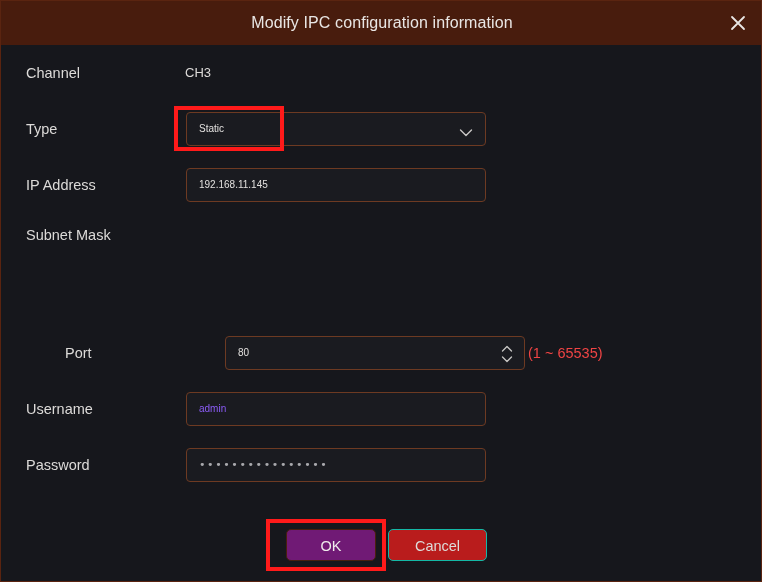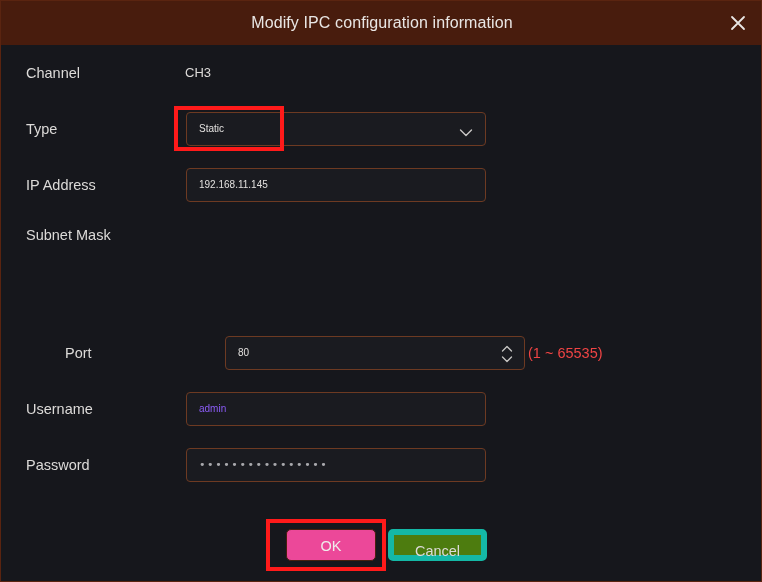--- a/index.html
+++ b/index.html
@@ -166,31 +166,31 @@
     font-size: 14.5px;
     border-radius: 5px;
     box-sizing: border-box;
     cursor: pointer;
     white-space: nowrap;
   }
   .btn-ok {
     left: 285px;
     top: 528px;
     width: 90px;
-    background: #ec4899;
+    background: #701a75;
     color: #efeceb;
     border: 1px solid #4a1f0e;
   }
   .btn-cancel {
     left: 387px;
     top: 528px;
     width: 99px;
-    background: #4d7c0f;
+    background: #b91c1c;
     color: #dddbd9;
-    border: 6px solid #14b8a6;
+    border: 1px solid #14b8a6;
   }
 
   
   .annot {
     position: absolute;
     border: 4px solid #ff1a1a;
     box-sizing: border-box;
     pointer-events: none;
   }
   .annot-type   { left: 173px; top: 105px; width: 110px; height: 45px; }

